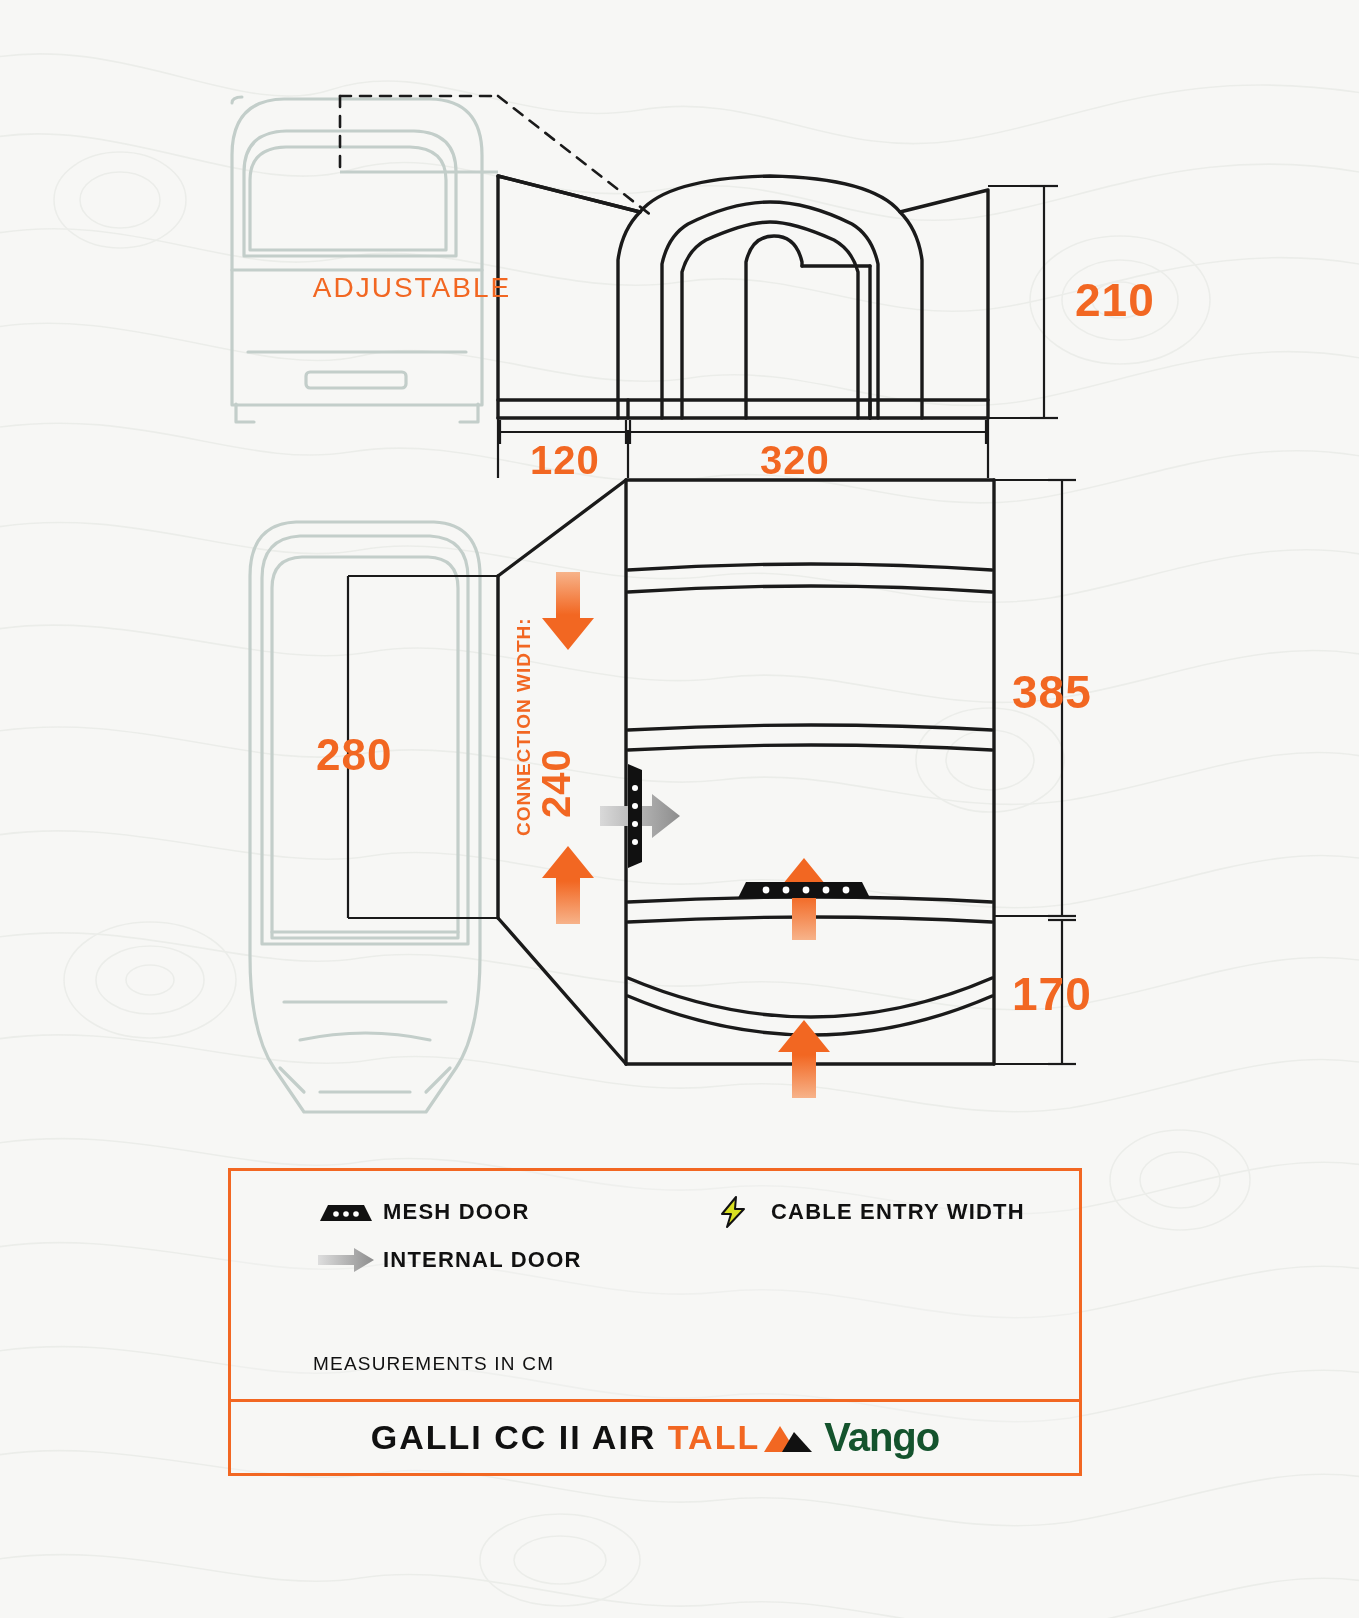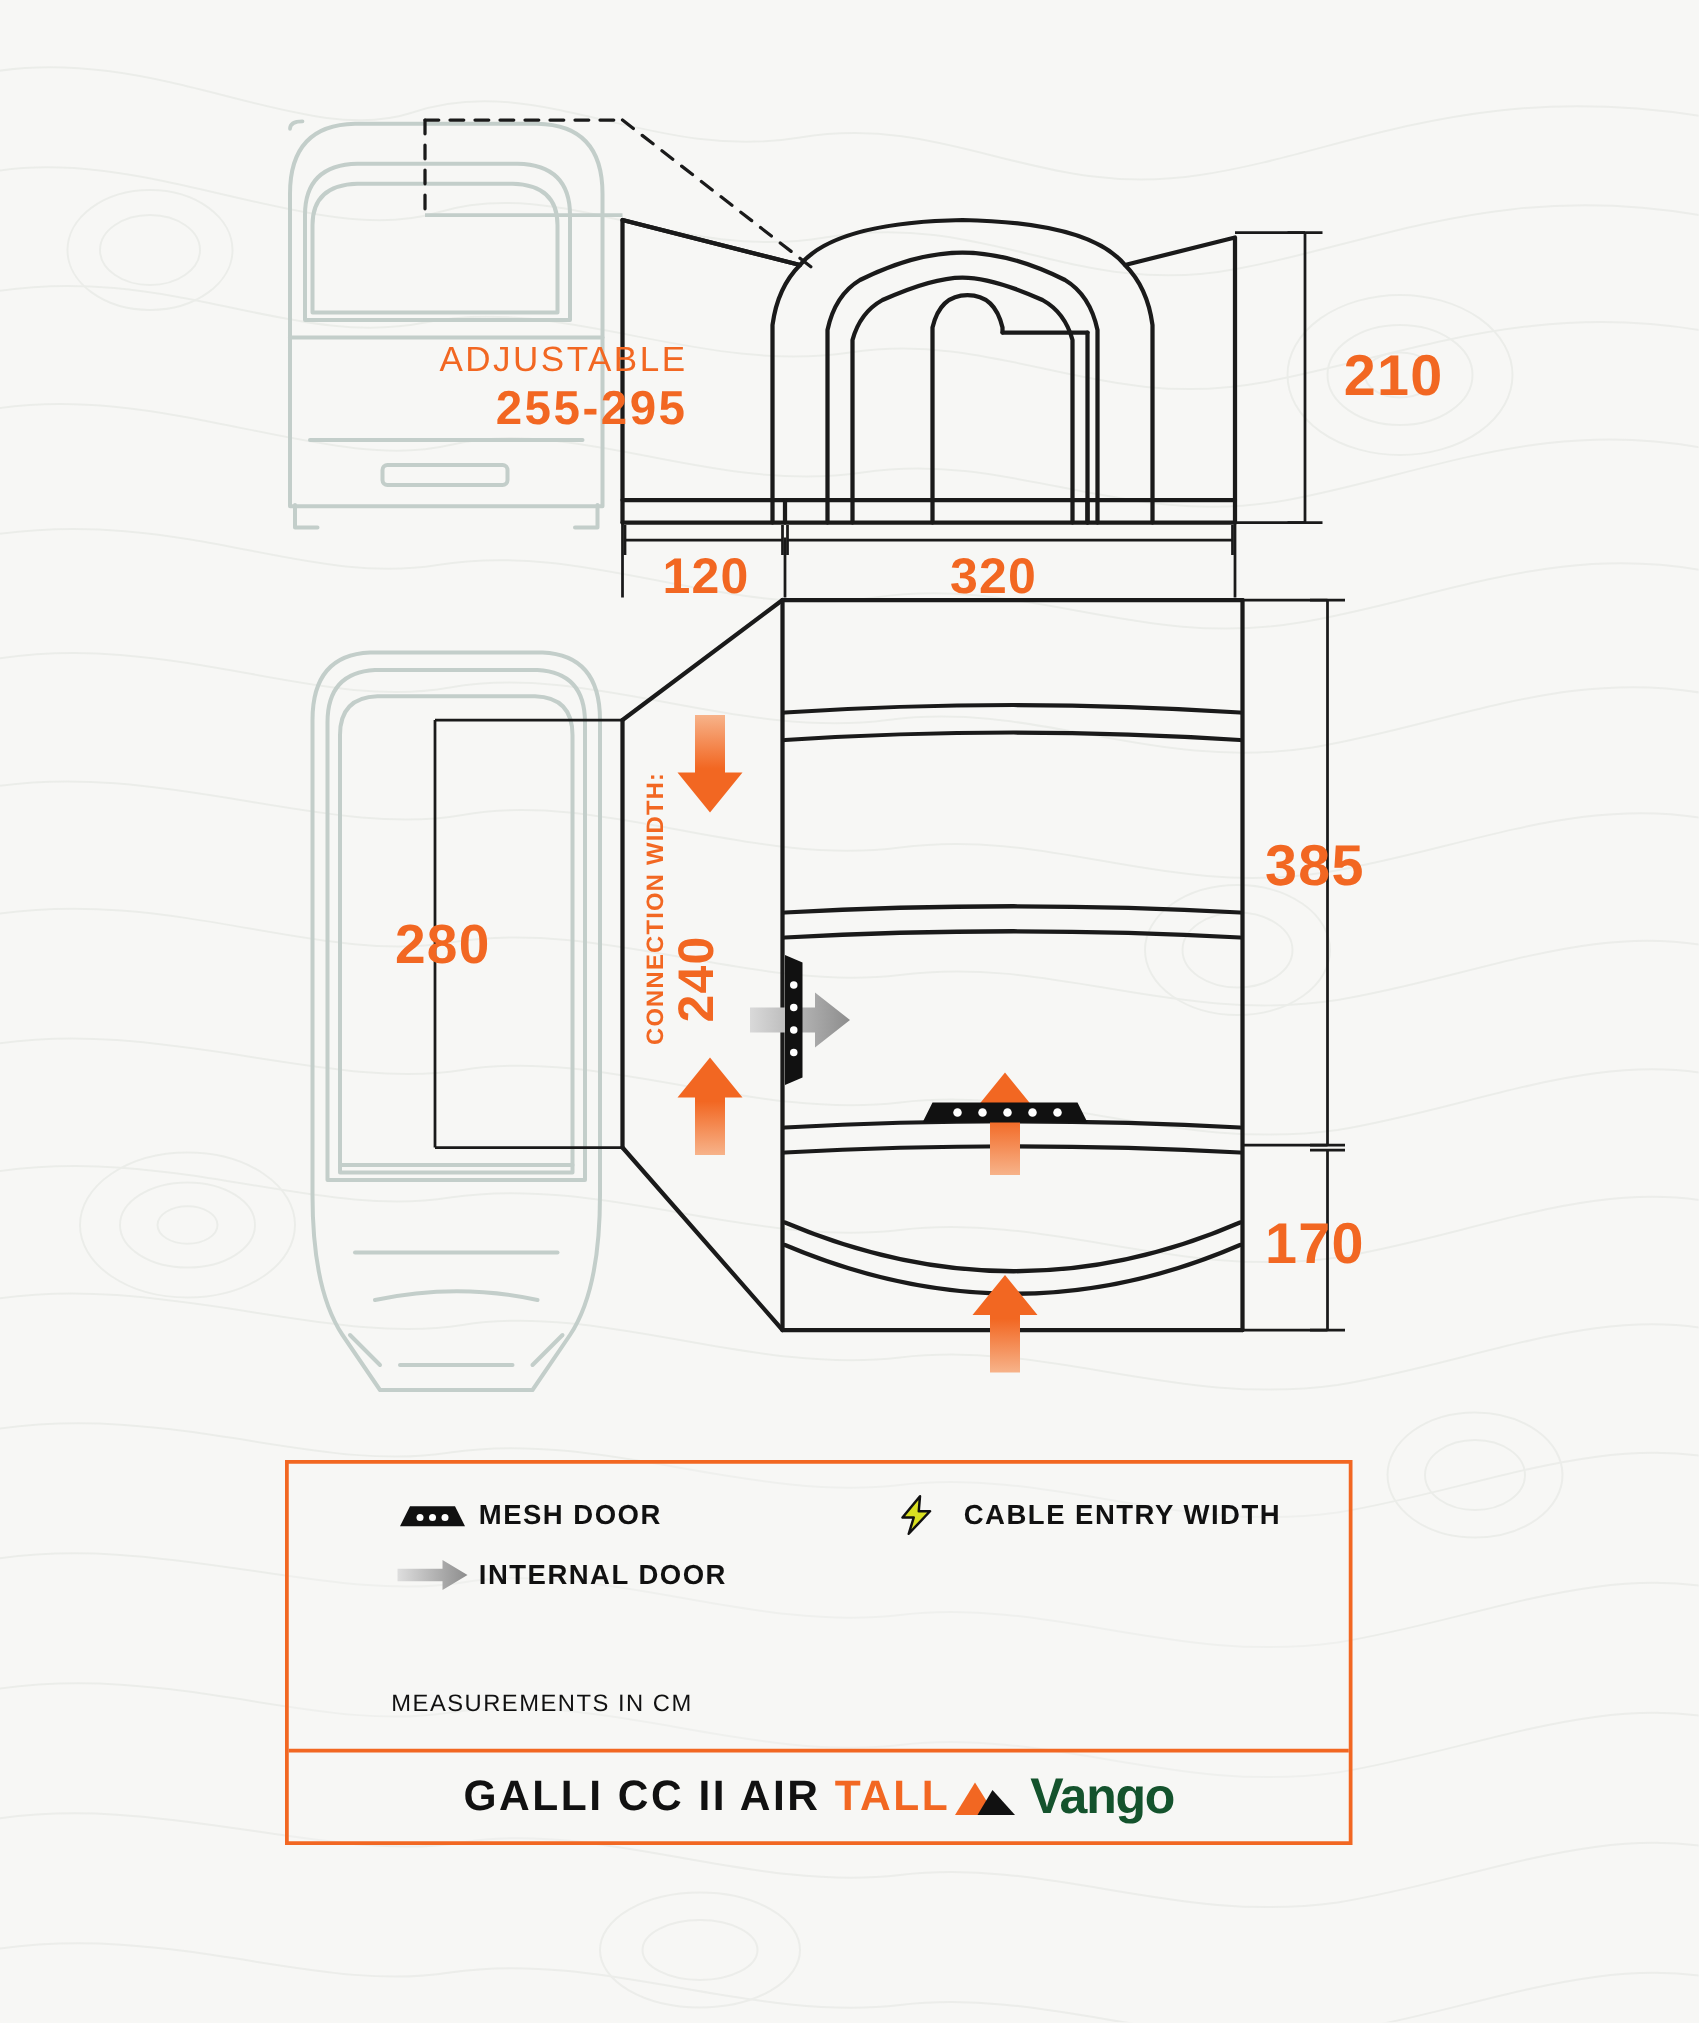--- a/index.html
+++ b/index.html
@@ -60,21 +60,21 @@
   }
   .title-text{
     font-size:34px;font-weight:bold;letter-spacing:2px;color:#111;
   }
   .title-text .hl{color:#f26722;}
   .brand{display:flex;align-items:center;gap:8px;}
   .brand-word{
     font-size:40px;font-weight:bold;letter-spacing:-1px;color:#14532d;
   }
   .adjustable-label{
-    position:absolute;left:250px;top:272px;width:300px;text-align:right;
+    position:absolute;left:262px;top:272px;width:300px;text-align:center;
   }
   .adjustable-label .l1{
     font-size:28px;letter-spacing:2px;color:#f26722;font-weight:normal;
   }
   .adjustable-label .l2{
     font-size:38px;letter-spacing:2px;color:#f26722;font-weight:bold;margin-top:2px;
   }
 </style>
 </head>
 <body>
@@ -315,21 +315,20 @@
         <circle cx="786" cy="890" r="3.4"></circle>
         <circle cx="806" cy="890" r="3.4"></circle>
         <circle cx="826" cy="890" r="3.4"></circle>
         <circle cx="846" cy="890" r="3.4"></circle>
       </g>
     </g>
   </svg>
 
   <div class="adjustable-label">
     <div class="l1">ADJUSTABLE</div>
-    <div class="l2">255-295</div>
   </div>
 
   <div class="legend-box">
     <div class="legend-inner">
 
       <div class="legend-col" style="left:78px;top:18px;">
         <div class="legend-row">
           <div class="legend-ico">
             <svg width="56" height="22" viewBox="0 0 56 22">
               <path d="M2 20 L54 20 L46 4 L10 4 Z" fill="#111"></path>

